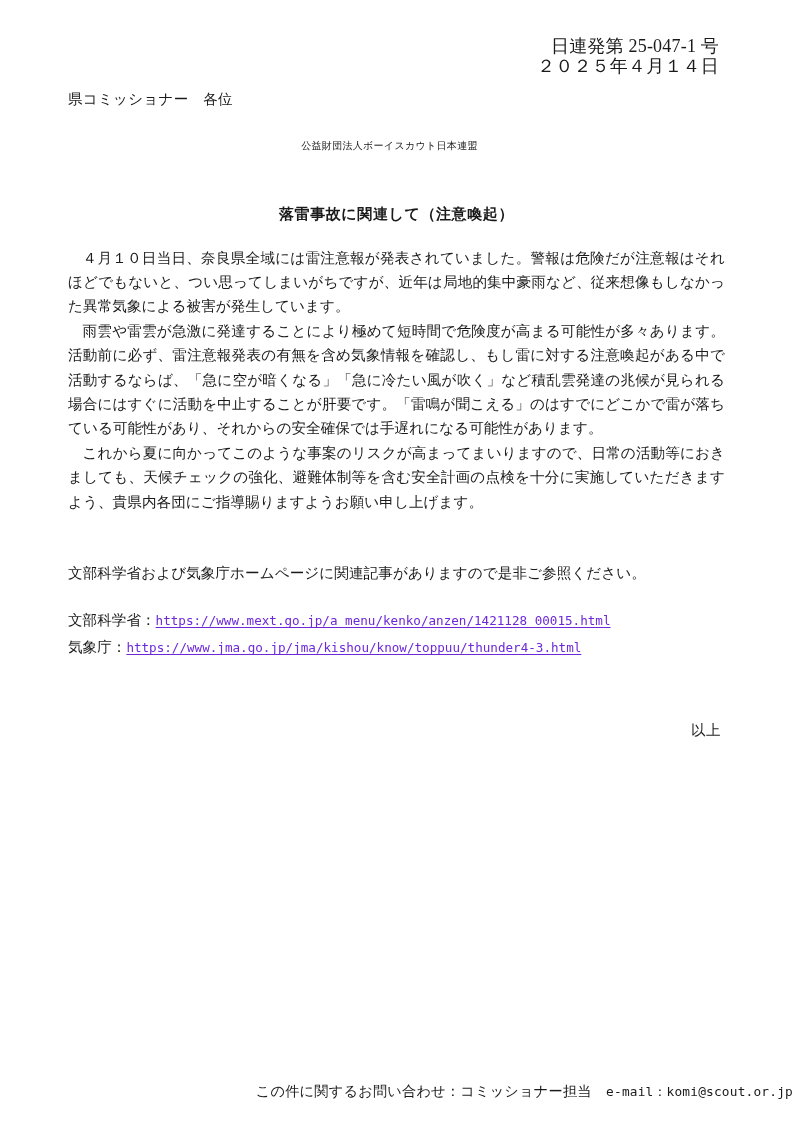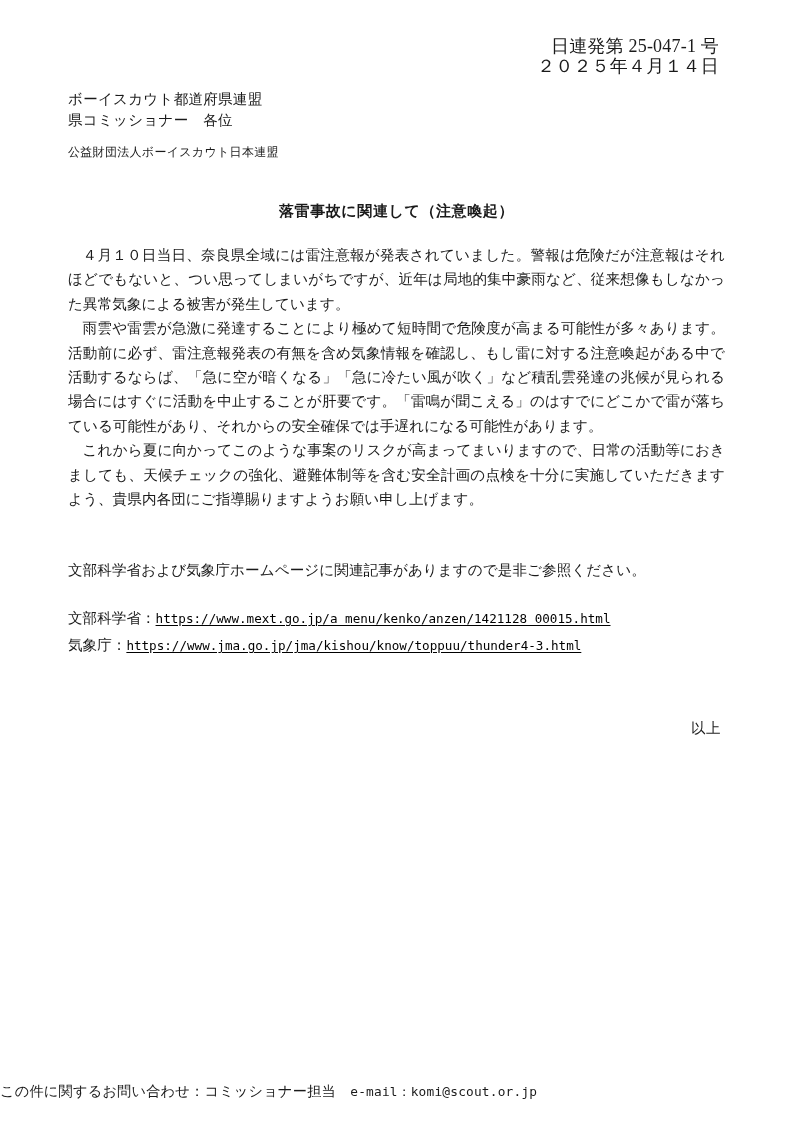--- a/index.html
+++ b/index.html
@@ -43,36 +43,36 @@
   .addressee {
     margin-top: 13px;
     font-size: 14.5px;
     line-height: 20.5px;
     text-align: left;
     letter-spacing: 0.3px;
   }
 
   
   .sender {
-    margin-top: 9px;
-    text-align: left;
-    font-size: 12px;
+    margin-top: 22px;
+    text-align: center;
+    font-size: 10px;
     line-height: 27px;
     letter-spacing: 0.3px;
   }
   .sender .sender-name {
     padding-right: 36px;
   }
   .sender .sender-org {
     padding-right: 14px;
   }
 
   
   .doc-title {
-    margin-top: 36px;
+    margin-top: 46px;
     text-align: center;
     font-family: "DejaVu Sans", "Liberation Sans", sans-serif;
     font-weight: 700;
     font-size: 15px;
     letter-spacing: 0.6px;
   }
 
   
   .body-text {
     margin-top: 22px;
@@ -99,62 +99,62 @@
   }
   .link-row {
     white-space: nowrap;
   }
   .link-label {
     font-family: "Liberation Serif", "DejaVu Serif", serif;
   }
   .url {
     font-family: "DejaVu Sans Mono", "Liberation Mono", monospace;
     font-size: 12.6px;
-    color: #000000;
+    color: #6d28d9;
     text-decoration: underline;
     text-underline-offset: 2px;
   }
 
   
   .closing {
     margin-top: 60px;
     text-align: right;
     font-size: 14.5px;
     padding-right: 4px;
     letter-spacing: 0.5px;
   }
 
   
   .footer {
     position: absolute;
     left: 0;
     right: 0;
     top: 1082px;
-    text-align: left;
+    text-align: right;
     font-size: 14.2px;
     letter-spacing: 0.2px;
+    padding-left: 42px;
   }
   .footer .mail {
     font-family: "DejaVu Sans Mono", "Liberation Mono", monospace;
     font-size: 12.8px;
   }
 </style>
 </head>
 <body>
 
 <div class="page">
   <div class="doc-body">
 
     <div class="ref-block">
       <div>日連発第 25-047-1 号</div>
       <div>２０２５年４月１４日</div>
     </div>
 
     <div class="addressee">
-      <div>ボーイスカウト都道府県連盟</div>
       <div>県コミッショナー　各位</div>
     </div>
 
     <div class="sender">
       <div class="sender-org">公益財団法人ボーイスカウト日本連盟</div>
     </div>
 
     <div class="doc-title">落雷事故に関連して（注意喚起）</div>
 
     <div class="body-text">

